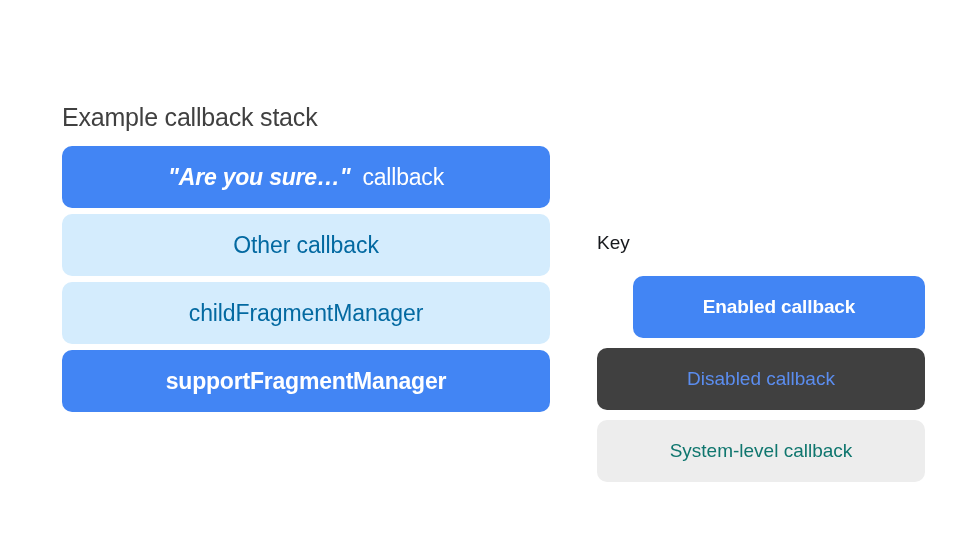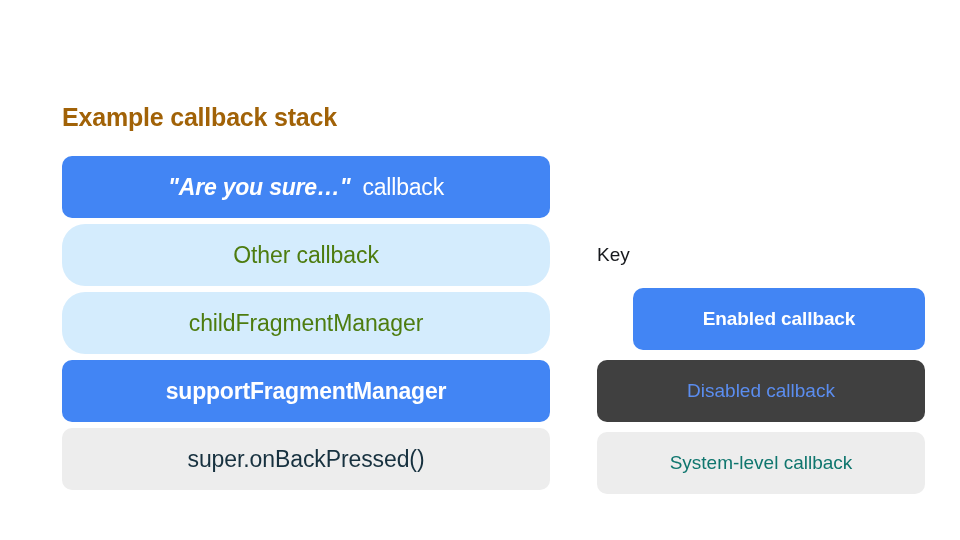--- a/index.html
+++ b/index.html
@@ -18,25 +18,25 @@
   
   #stack-section {
     position: absolute;
     left: 62px;
     top: 102px;
     width: 488px;
   }
 
   .section-title {
     font-size: 25px;
-    font-weight: 700;
-    color: #a16207;
+    font-weight: 400;
+    color: #404040;
     letter-spacing: -0.2px;
     line-height: 30px;
-    margin: 0 0 24px 0;
+    margin: 0 0 14px 0;
     white-space: nowrap;
   }
 
   #stack-list {
     display: flex;
     flex-direction: column;
     gap: 6px;
   }
 
   .card {
@@ -54,25 +54,24 @@
   
   .card.enabled {
     background: #4285F4;
     color: #FFFFFF;
     font-weight: 700;
     font-size: 23px;
     letter-spacing: -0.2px;
   }
   .card.disabled {
     background: #D4ECFD;
-    color: #4d7c0f;
+    color: #0369a1;
     font-weight: 400;
     font-size: 23px;
     letter-spacing: -0.1px;
-    border-radius: 23px;
   }
   .card.system {
     background: #EDEDED;
     color: #17313F;
     font-weight: 400;
     font-size: 23px;
     letter-spacing: -0.1px;
   }
 
   .card .quoted {
@@ -82,21 +81,21 @@
   .card .plain-after {
     font-style: normal;
     font-weight: 400;
     margin-left: 12px;
   }
 
   
   #key-section {
     position: absolute;
     left: 597px;
-    top: 244px;
+    top: 232px;
     width: 328px;
   }
 
   .key-title {
     font-size: 19px;
     font-weight: 400;
     color: #16181C;
     line-height: 22px;
     margin: 0 0 22px 0;
   }
@@ -158,23 +157,20 @@
     </div>
 
     <div class="card disabled">
       <span>childFragmentManager</span>
     </div>
 
     <div class="card enabled">
       <span>supportFragmentManager</span>
     </div>
 
-    <div class="card system">
-      <span>super.onBackPressed()</span>
-    </div>
 
   </div>
 </section>
 
 <section id="key-section">
 
   <h2 class="key-title">Key</h2>
 
   <div id="key-list">
 

